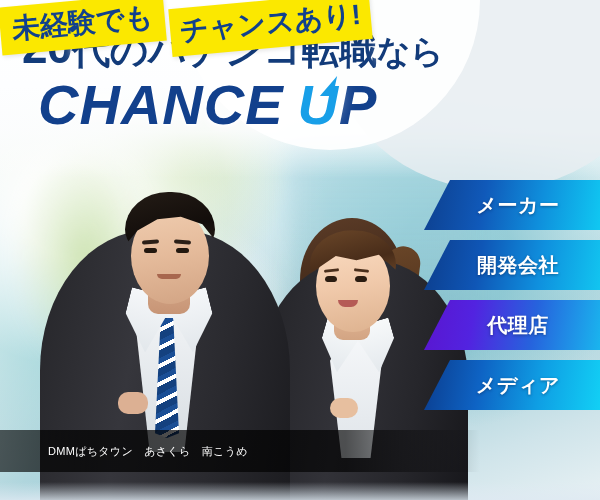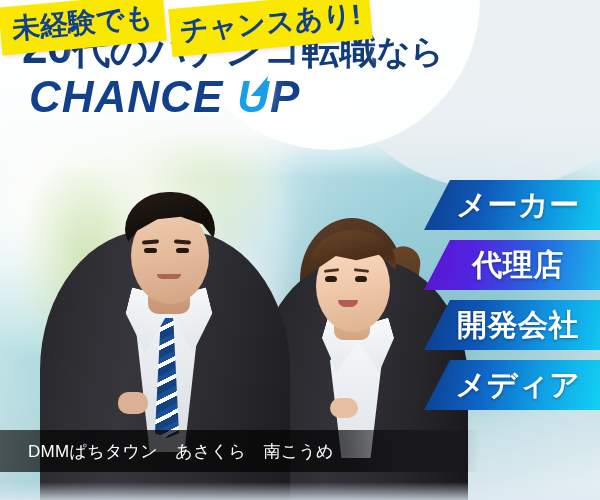--- a/index.html
+++ b/index.html
@@ -213,23 +213,23 @@
     position:absolute; left:22px; top:20px;
     font-size:38px; font-weight:700; letter-spacing:-.5px;
     color:#123b7a; white-space:nowrap;
     text-shadow:0 0 7px #fff, 0 0 14px #fff, 0 1px 0 #fff;
   }
   .headline .num { font-size:46px; }
   .headline .sm  { font-size:33px; }
 
   
   .logo {
-    position:absolute; left:29px; top:72px;
+    position:absolute; left:38px; top:72px;
     white-space:nowrap;
-    font-size:44px; font-weight:700; font-style:italic;
+    font-size:56px; font-weight:700; font-style:italic;
     letter-spacing:1px;
     text-shadow:0 0 9px #fff, 0 0 18px #fff, 0 2px 2px rgba(255,255,255,.9);
   }
   .logo .chance { color:#12408c; }
   .logo .u {
     color:#189fe8; position:relative; display:inline-block; margin-left:14px;
   }
   .logo .u::after{
     content:""; position:absolute; right:4px; top:4px;
     border-left:13px solid transparent;
@@ -268,40 +268,40 @@
   .cat-list { position:absolute; left:424px; top:180px; width:176px; }
   .cat {
     position:relative;
     height:50px; width:176px;
     margin-bottom:10px;
     clip-path:polygon(26px 0, 100% 0, 100% 100%, 0 100%);
     display:flex; align-items:center; justify-content:center;
   }
   .cat:last-child{margin-bottom:0;}
   .cat span {
-    color:#fff; font-weight:700; font-size:30px;
+    color:#fff; font-weight:700; font-size:20px;
     letter-spacing:.5px; white-space:nowrap;
     text-shadow:0 1px 3px rgba(0,20,60,.45);
     padding-left:12px;
   }
   .cat-0 { background:linear-gradient(100deg,#0d3f8e 0%,#1059b9 34%,#0f8fdc 66%,#10c8f2 100%); }
   .cat-1 { background:linear-gradient(100deg,#3a14c8 0%,#3c28d8 30%,#1a62d8 62%,#19b3ee 100%); }
   .cat-2 { background:linear-gradient(100deg,#0c3d8c 0%,#0f56b6 32%,#0f90de 66%,#12c5f0 100%); }
   .cat-3 { background:linear-gradient(100deg,#5a15cf 0%,#5223e0 28%,#2663dd 62%,#1ab5ee 100%); }
   .cat-4 { background:linear-gradient(100deg,#0b3d8e 0%,#0e63c4 32%,#0f9fe4 66%,#12d0f5 100%); }
 
   
   .credit-band {
     position:absolute; left:0; bottom:28px; width:480px; height:42px;
     background:linear-gradient(90deg, rgba(0,0,0,.62) 0%, rgba(0,0,0,.72) 20%, rgba(0,0,0,.66) 72%, rgba(0,0,0,0) 100%);
     display:flex; align-items:center;
   }
   .credit-text {
-    color:#fff; font-size:17px; font-weight:400;
-    padding-left:28px; white-space:nowrap; letter-spacing:.3px;
+    color:#fff; font-size:11px; font-weight:400;
+    padding-left:48px; white-space:nowrap; letter-spacing:.3px;
   }
 
   
   .bottom-fade {
     position:absolute; left:0; bottom:0; width:600px; height:18px;
     background:linear-gradient(180deg, rgba(216,230,240,0) 0%, rgba(222,233,242,.8) 100%);
     pointer-events:none;
   }
 </style>
 </head>
@@ -365,25 +365,25 @@
 
   <div class="badge">
     <div class="badge-line badge1">未経験でも</div>
     <div class="badge-line badge2">チャンスあり!</div>
   </div>
 
   <div class="cat-list">
     <div class="cat cat-0">
       <span>メーカー</span>
     </div>
+    <div class="cat cat-2">
+      <span>開発会社</span>
+    </div>
     <div class="cat cat-3">
       <span>代理店</span>
-    </div>
-    <div class="cat cat-2">
-      <span>開発会社</span>
     </div>
     <div class="cat cat-4">
       <span>メディア</span>
     </div>
   </div>
 
   <div class="credit-band">
     <div class="credit-text">DMMぱちタウン　あさくら　南こうめ</div>
   </div>
 

